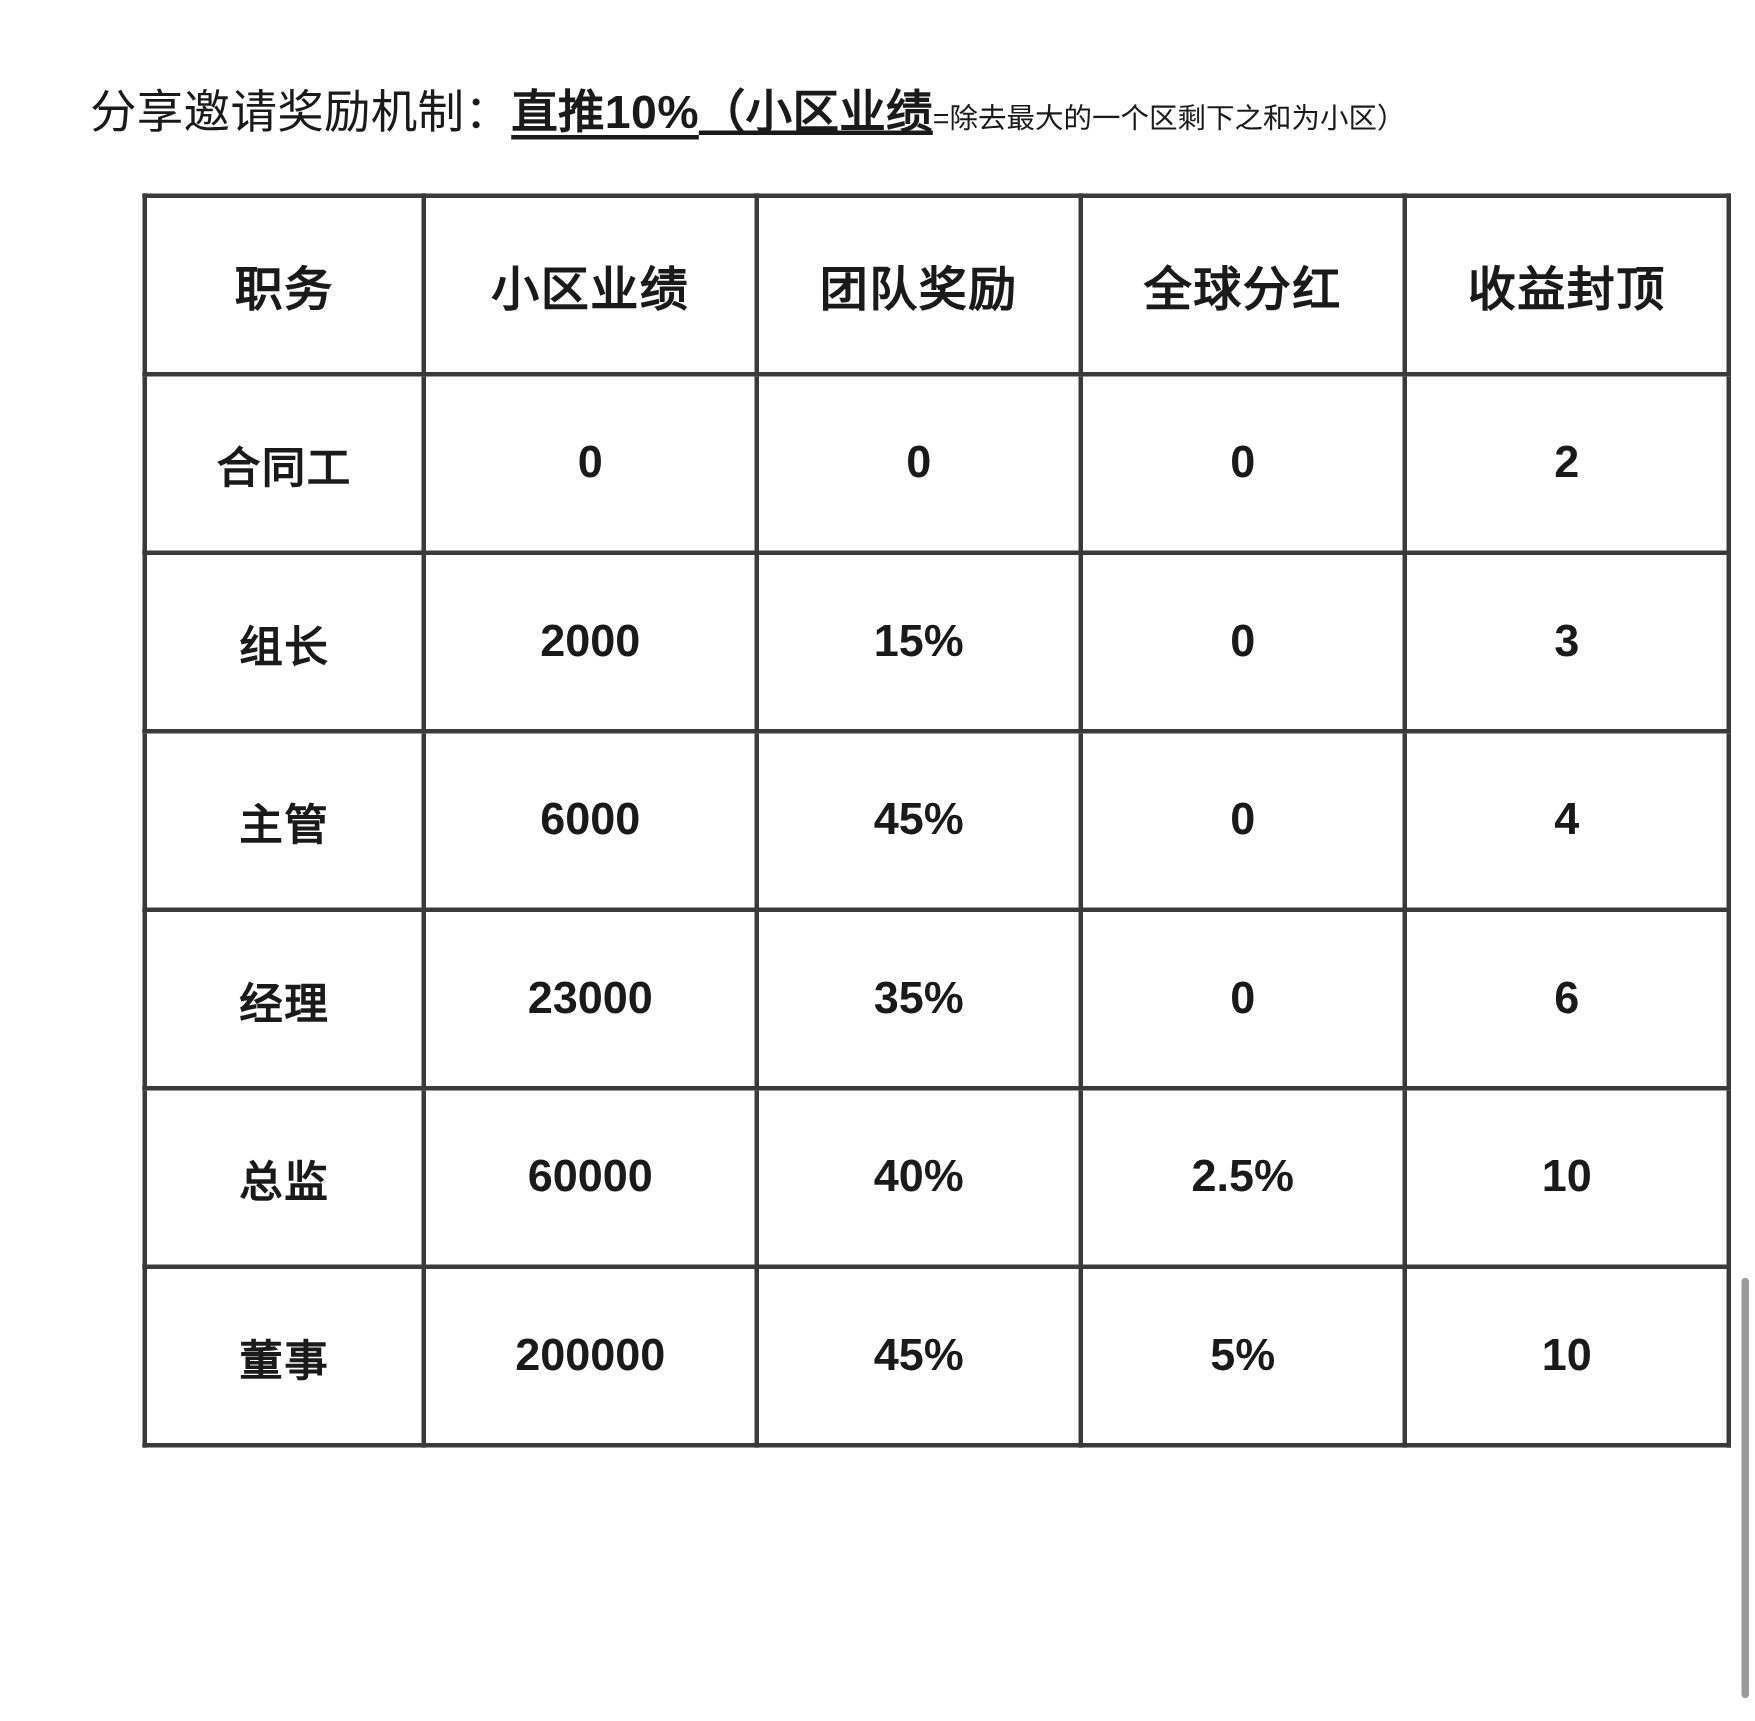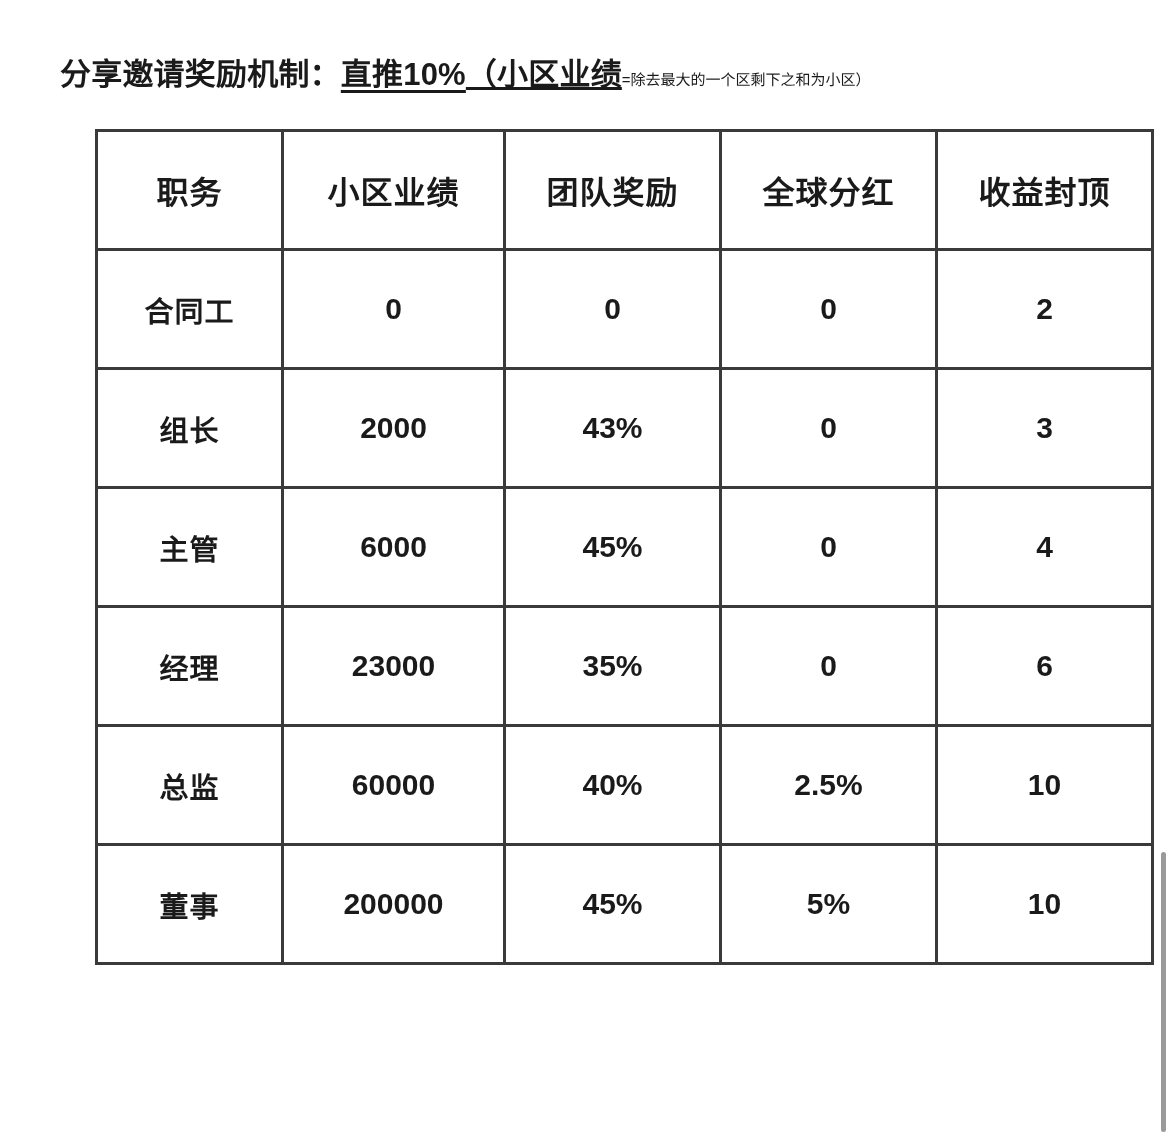--- a/index.html
+++ b/index.html
@@ -24,33 +24,33 @@
 
   
   .intro {
     font-size: 31px;
     line-height: 1.85;
     letter-spacing: 0.2px;
     margin: 0 0 26px 0;
     font-weight: 700;
   }
   .intro .lead {
-    font-weight: 700;
+    font-weight: 400;
   }
   .intro .underline {
     text-decoration: underline;
     text-underline-offset: 5px;
     font-weight: 700;
   }
   .intro .paren {
     font-weight: 700;
     text-decoration: underline;
   }
   .intro .small {
-    font-size: 15px;
+    font-size: 19px;
     font-weight: 400;
     letter-spacing: 0;
   }
 
   
   .table-wrap {
     padding-left: 35px;
   }
   table.reward {
     border-collapse: collapse;
@@ -136,21 +136,21 @@
         <tr>
           <td class="role">合同工</td>
           <td class="num">0</td>
           <td class="num">0</td>
           <td class="num">0</td>
           <td class="num">2</td>
         </tr>
         <tr>
           <td class="role">组长</td>
           <td class="num">2000</td>
-          <td class="num">43%</td>
+          <td class="num">15%</td>
           <td class="num">0</td>
           <td class="num">3</td>
         </tr>
         <tr>
           <td class="role">主管</td>
           <td class="num">6000</td>
           <td class="num">45%</td>
           <td class="num">0</td>
           <td class="num">4</td>
         </tr>

